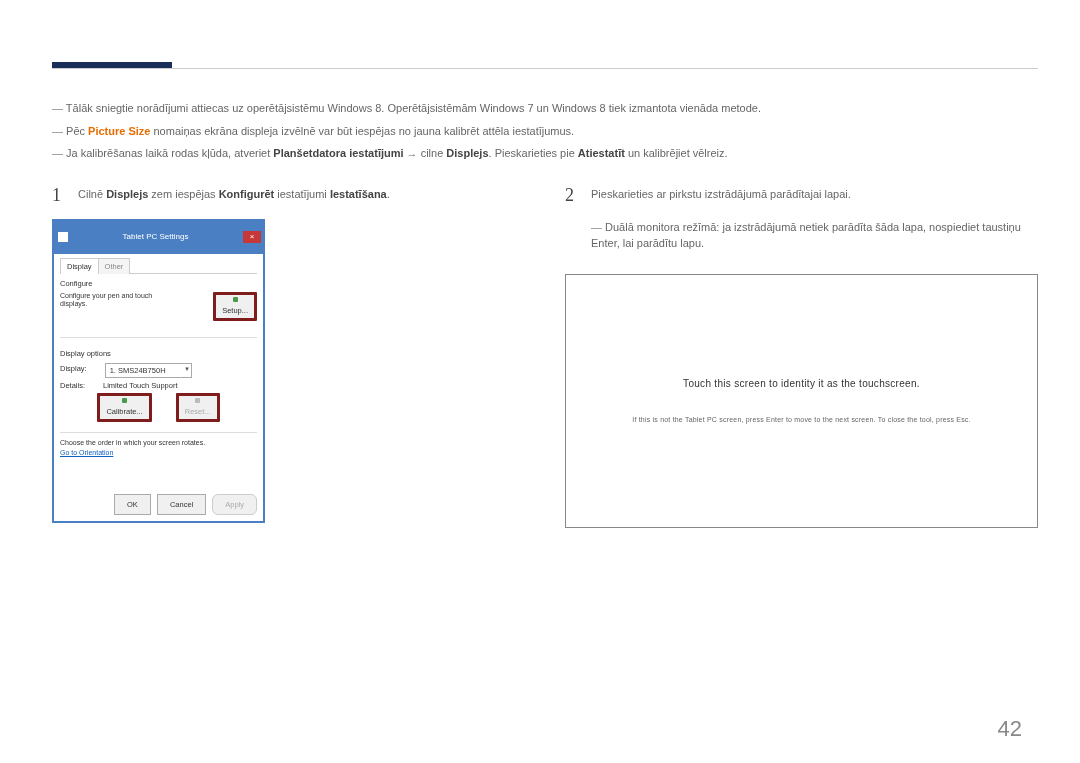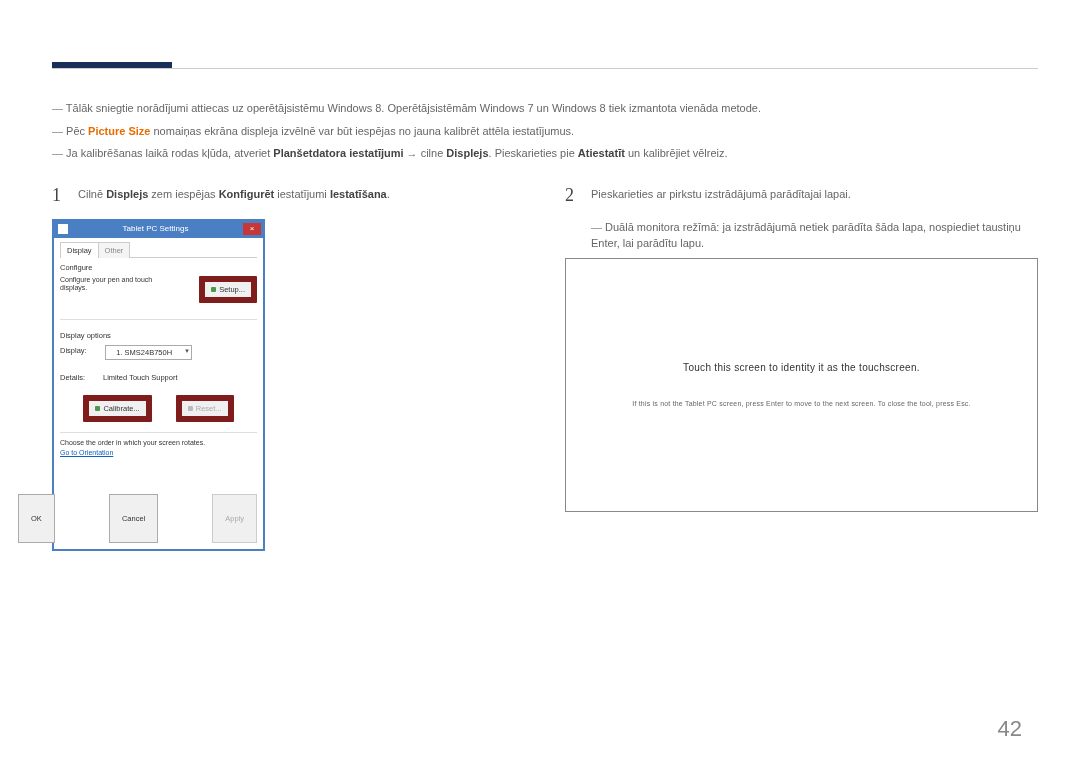--- a/index.html
+++ b/index.html
@@ -76,21 +76,21 @@
       background: #fff;
       font-size: 8px;
       color: #333;
     }
     .dialog-header {
       background: #4a7fc4;
       color: #fff;
       display: flex;
       align-items: center;
       justify-content: space-between;
-      height: 17px;
+      height: 33px;
       padding: 0 2px 0 4px;
     }
     .dialog-header .htitle { flex: 1; text-align: center; font-size: 8px; }
     .dialog-header .hicon {
       width: 10px; height: 10px; background: #fff;
     }
     .dialog-header .hclose {
       width: 18px; height: 12px;
       background: #c63838;
       color: #fff;
@@ -109,28 +109,29 @@
       margin-right: -1px;
       margin-bottom: -1px;
     }
     .tab.inactive { color: #888; background: #f4f4f4; }
     .group {
       padding: 4px 0;
     }
     .group-label { font-size: 7.5px; color: #333; margin-bottom: 3px; }
     .small-text { font-size: 7px; color: #333; line-height: 1.2; }
     .win-btn {
-      border: 6px solid #7f1d1d;
+      border: 3px solid #7f1d1d;
       background: #f0f0f0;
       padding: 2px 6px;
       font-size: 7.5px;
       border-radius: 1px;
       display: inline-flex;
       align-items: center;
       gap: 3px;
+      flex-direction: column;
     }
     .win-btn .dot { width: 5px; height: 5px; background: #4a9a4a; border-radius: 1px; }
     .win-btn.disabled { color: #aaa; }
     .win-btn.disabled .dot { background: #bbb; }
     .cfg-row { display: flex; justify-content: space-between; align-items: flex-start; margin-bottom: 6px; }
     .select-box {
       border: 1px solid #aaa;
       padding: 1px 12px 1px 4px;
       font-size: 7.5px;
       position: relative;
@@ -138,44 +139,43 @@
       background: #fff;
     }
     .select-box::after {
       content: "▾";
       position: absolute;
       right: 2px;
       top: 0;
       font-size: 7px;
       color: #555;
     }
-    .detail-row { display: flex; gap: 18px; font-size: 7.5px; margin-bottom: 12px; text-align: center; }
+    .detail-row { display: flex; gap: 18px; font-size: 7.5px; margin-bottom: 2px; }
     .btn-pair { display: flex; gap: 24px; justify-content: center; }
     .hr { height: 1px; background: #ddd; margin: 6px 0; }
     .link { color: #1060c0; text-decoration: underline; font-size: 7px; }
     .dialog-footer {
       display: flex;
       justify-content: flex-end;
       gap: 6px;
       padding-top: 36px;
     }
     .fbtn {
       border: 1px solid #aaa;
       background: #f0f0f0;
-      padding: 18px 12px;
-      font-size: 7.5px;
-      margin-left: 48px;
-    }
-    .fbtn.disabled { color: #aaa; border-color: #ccc; }
+      padding: 4px 12px;
+      font-size: 7.5px;
+    }
+    .fbtn.disabled { color: #aaa; border-color: #ccc; border-radius: 6px; }
 
     
     .touch-panel {
       border: 1px solid #888;
       height: 254px;
-      margin-top: 6px;
+      margin-top: 22px;
       display: flex;
       flex-direction: column;
       align-items: center;
       justify-content: center;
       gap: 24px;
     }
     .touch-main { font-size: 10px; color: #333; letter-spacing: 0.3px; }
     .touch-sub { font-size: 7px; color: #666; letter-spacing: 0.2px; }
 
     .pagenum {

